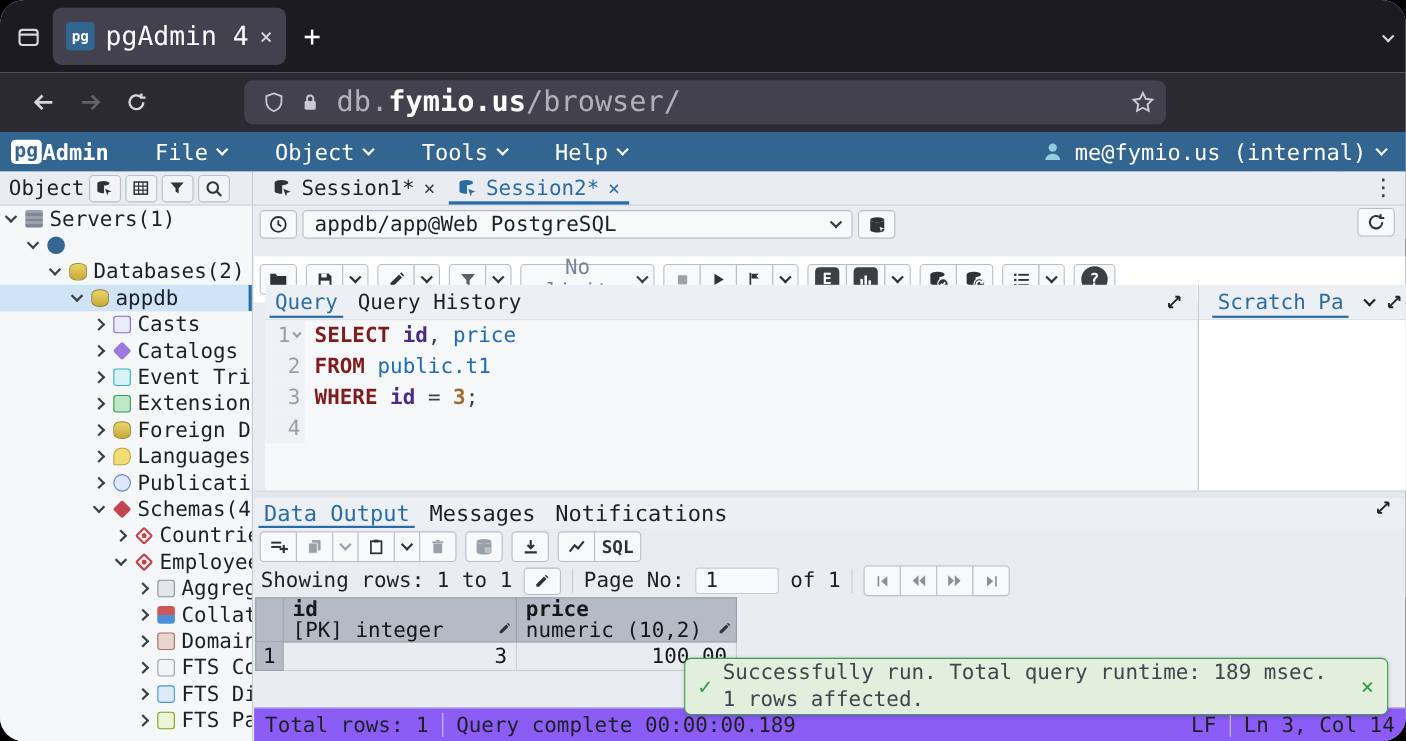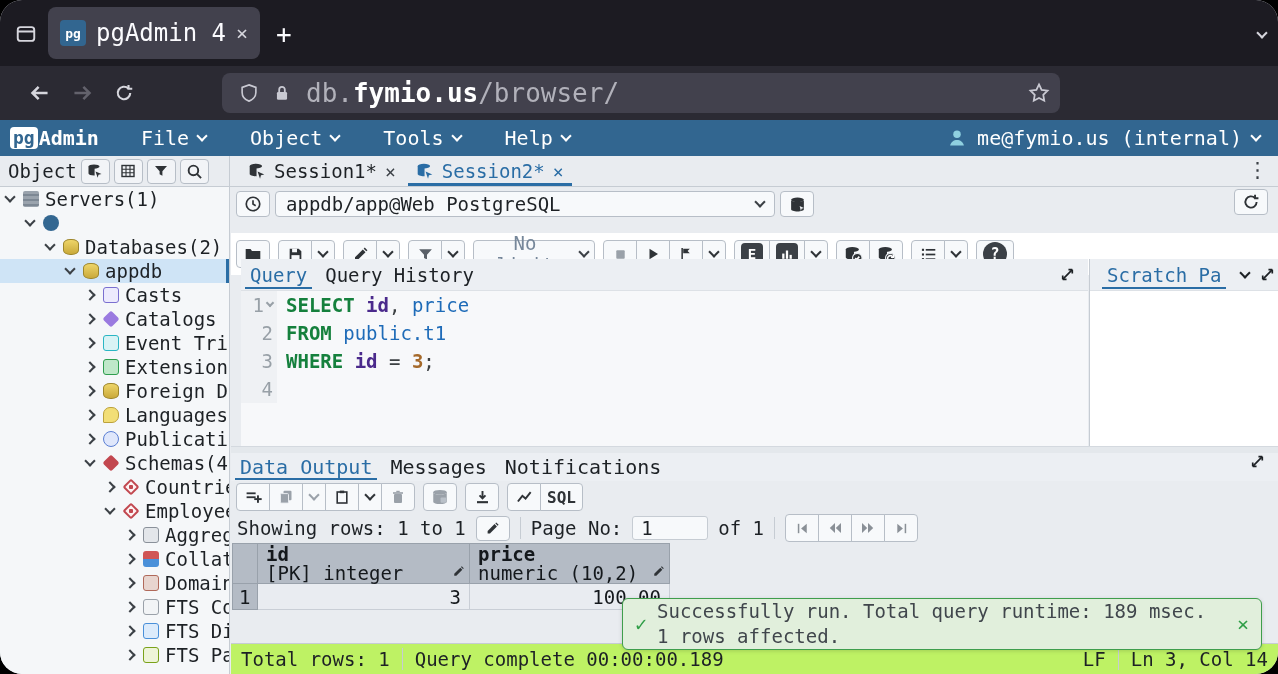--- a/index.html
+++ b/index.html
@@ -118,21 +118,21 @@
   .etab{padding:0 9px;height:100%;display:flex;align-items:center;position:relative;color:#1d2125;}
   .etab.active{color:#2a6da5;}
   .etab.active::after{content:"";position:absolute;left:4px;right:4px;bottom:1px;height:2px;background:#2a6da5;}
   .expand-btn{margin-left:auto;color:#1d2125;padding-right:12px;}
   .editor-body{position:relative;height:155px;overflow:hidden;}
   .cm-line{display:flex;height:28px;align-items:center;font-size:19px;}
   .cm-ln{width:36px;flex:none;background:#eff1f4;color:#98a0a7;text-align:right;padding-right:4px;height:100%;
     display:flex;align-items:center;justify-content:flex-end;gap:3px;}
   .cm-ln .chev{width:6px;height:6px;color:#98a0a7;}
   .cm-code{padding-left:9px;white-space:pre;}
-  .tok-kw{color:#15803d;font-weight:bold;}
+  .tok-kw{color:#7f1d1d;font-weight:bold;}
   .tok-name{color:#4b2a8c;font-weight:bold;}
   .tok-ident{color:#1e6bb8;}
   .tok-num{color:#a5692a;font-weight:bold;}
   .tok-pun{color:#3c4043;}
   .scratch{position:absolute;left:848px;top:0;right:0;height:100%;background:#fff;border-left:1px solid #c6ccd3;}
   .scratch .etabs{padding-left:8px;}
   .scratch-body{height:155px;background:#fff;}
 
   .splitter{position:absolute;left:0;top:259px;width:100%;height:7px;background:#e4e8ec;border-top:1px solid #d4d9df;}
 
@@ -149,21 +149,21 @@
     padding:1px 6px 0 8px;font-size:19px;line-height:19px;color:#14181c;}
   .g-hcell:first-child{border-left:1px solid #99a1ab;}
   .g-hcell .cname{font-weight:bold;}
   .g-hcell .pencil{position:absolute;right:4px;bottom:5px;color:#2f3337;}
   .g-row{display:flex;}
   .g-ncell{width:26px;background:#b4bbc5;border:1px solid #99a1ab;border-top:none;font-size:19px;
     display:flex;align-items:center;padding-left:6px;color:#14181c;}
   .g-cell{background:#e9ecf1;border:1px solid #c9ced6;border-left:none;border-top:none;height:26px;font-size:19px;
     display:flex;align-items:center;justify-content:flex-end;padding-right:8px;color:#14181c;}
 
-  .statusbar{position:absolute;left:0;bottom:0;width:100%;height:31px;background:#bef264;border-top:1px solid #c6ccd3;
+  .statusbar{position:absolute;left:0;bottom:0;width:100%;height:31px;background:#8b5cf6;border-top:1px solid #c6ccd3;
     display:flex;align-items:center;font-size:19px;gap:12px;padding:0 10px;color:#1d2125;}
   .statusbar .right-side{margin-left:auto;display:flex;align-items:center;gap:12px;}
 
   .toast{position:absolute;left:622px;top:598px;width:640px;height:52px;background:#e1efdc;border:1px solid #3f9e4c;
     border-radius:6px;display:flex;align-items:center;gap:10px;padding:0 12px;font-size:19px;color:#40464c;z-index:50;
     box-shadow:0 1px 4px rgba(0,0,0,.15);}
   .toast .check{color:#2f9e47;font-weight:bold;font-size:20px;flex:none;}
   .toast .msg{line-height:25px;}
   .toast .close{margin-left:auto;color:#2f9e47;font-size:20px;flex:none;}
 </style>

